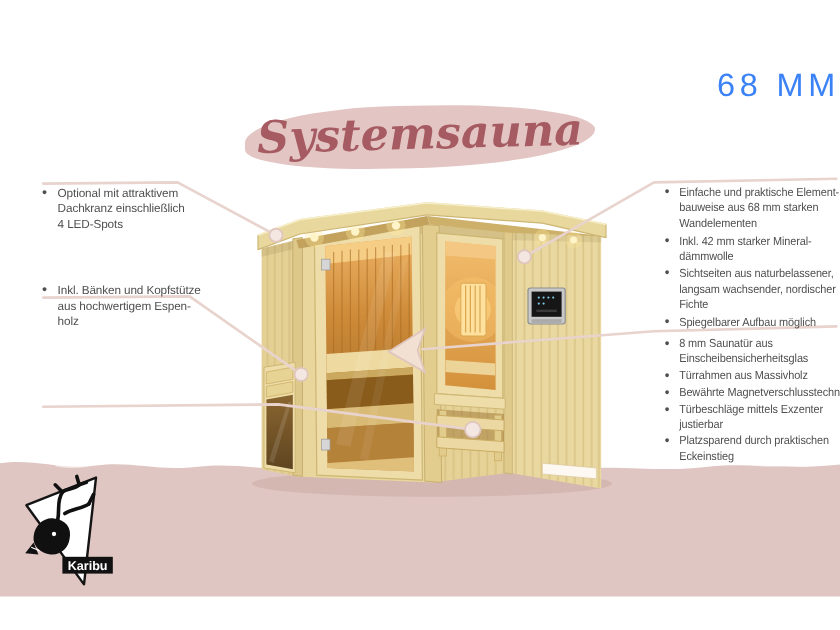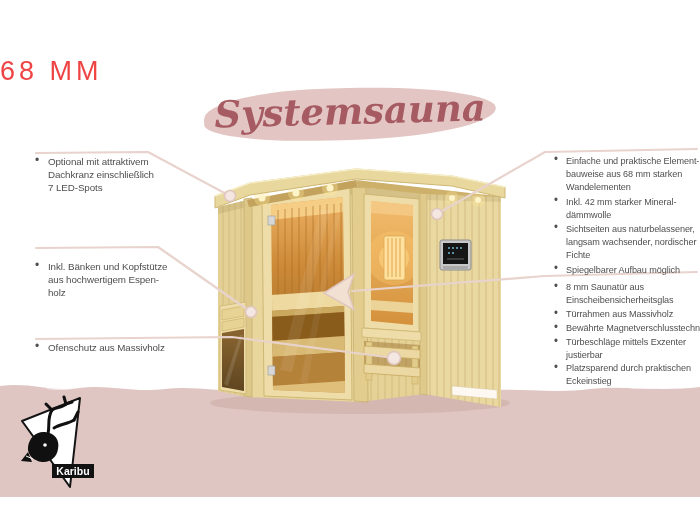--- a/index.html
+++ b/index.html
@@ -1,37 +1,37 @@
 <!DOCTYPE html>
 <html><head>
 <meta charset="utf-8">
 <style>
   html,body{margin:0;padding:0;background:#fff;}
   .stage{position:relative;width:700px;height:525px;overflow:hidden;background:#fff;
          font-family:"Liberation Sans",sans-serif;}
   .stage svg.scene{position:absolute;left:0;top:0;z-index:1;}
 
-  .size-label{position:absolute;left:0;right:0;top:56px;z-index:3;text-align:left;
-    font-size:27px;font-weight:400;letter-spacing:4px;color:#ef4444;}
+  .size-label{position:absolute;left:0;right:0;top:56px;z-index:3;text-align:right;
+    font-size:27px;font-weight:400;letter-spacing:4px;color:#3b82f6;}
   .blob{position:absolute;left:204px;top:88px;width:292px;height:52px;z-index:2;
     background:#e3c6c3;border-radius:48% 52% 58% 42% / 60% 48% 62% 38%;
     transform:rotate(-1.2deg);}
   .script-title{position:absolute;left:0;right:0;top:89px;z-index:3;text-align:center;
     font-family:"DejaVu Serif",serif;font-style:italic;font-weight:700;
     font-size:37px;color:#a65a61;transform:rotate(-1.5deg);}
 
   .feat{position:absolute;z-index:4;color:#4f4f4f;font-size:9.8px;line-height:13.2px;
     letter-spacing:-0.1px;}
   .feat ul{list-style:none;margin:0;padding:0;}
   .feat li{position:relative;padding-left:14px;margin:0 0 1px 0;white-space:pre;}
   .feat li::before{content:"\2022";position:absolute;left:1px;top:-1px;font-size:12px;}
   .feat.left{left:34px;width:195px;}
   .feat.right{left:553px;width:160px;}
   .feat.right ul{transform:scaleX(.93);transform-origin:left top;}
-  #lblock1{top:155px;} #lblock2{top:260px;} #lblock3{top:341px;}
+  #lblock1{top:155px;} #lblock2{top:236px;} #lblock3{top:341px;}
   #rblock1{top:154px;} #rblock2{top:281px;line-height:12.9px;}
 </style>
 </head>
 <body>
 
 <div class="stage">
 
   <svg class="scene" width="700" height="525" viewBox="0 0 700 525">
     <defs>
       <clipPath id="cpGlass">
@@ -266,33 +266,28 @@
   </svg>
 
   <div class="size-label">68 MM</div>
   <div class="blob"></div>
   <div class="script-title">Systemsauna</div>
 
   <div class="feat left" id="lblock1">
     <ul>
       <li>Optional mit attraktivem
 Dachkranz einschließlich
-7 LED-Spots</li>
+4 LED-Spots</li>
     </ul>
   </div>
   <div class="feat left" id="lblock2">
     <ul>
       <li>Inkl. Bänken und Kopfstütze
 aus hochwertigem Espen-
 holz</li>
-    </ul>
-  </div>
-  <div class="feat left" id="lblock3">
-    <ul>
-      <li>Ofenschutz aus Massivholz</li>
     </ul>
   </div>
 
   <div class="feat right" id="rblock1">
     <ul>
       <li>Einfache und praktische Element-
 bauweise aus 68 mm starken
 Wandelementen</li>
       <li>Inkl. 42 mm starker Mineral-
 dämmwolle</li>

